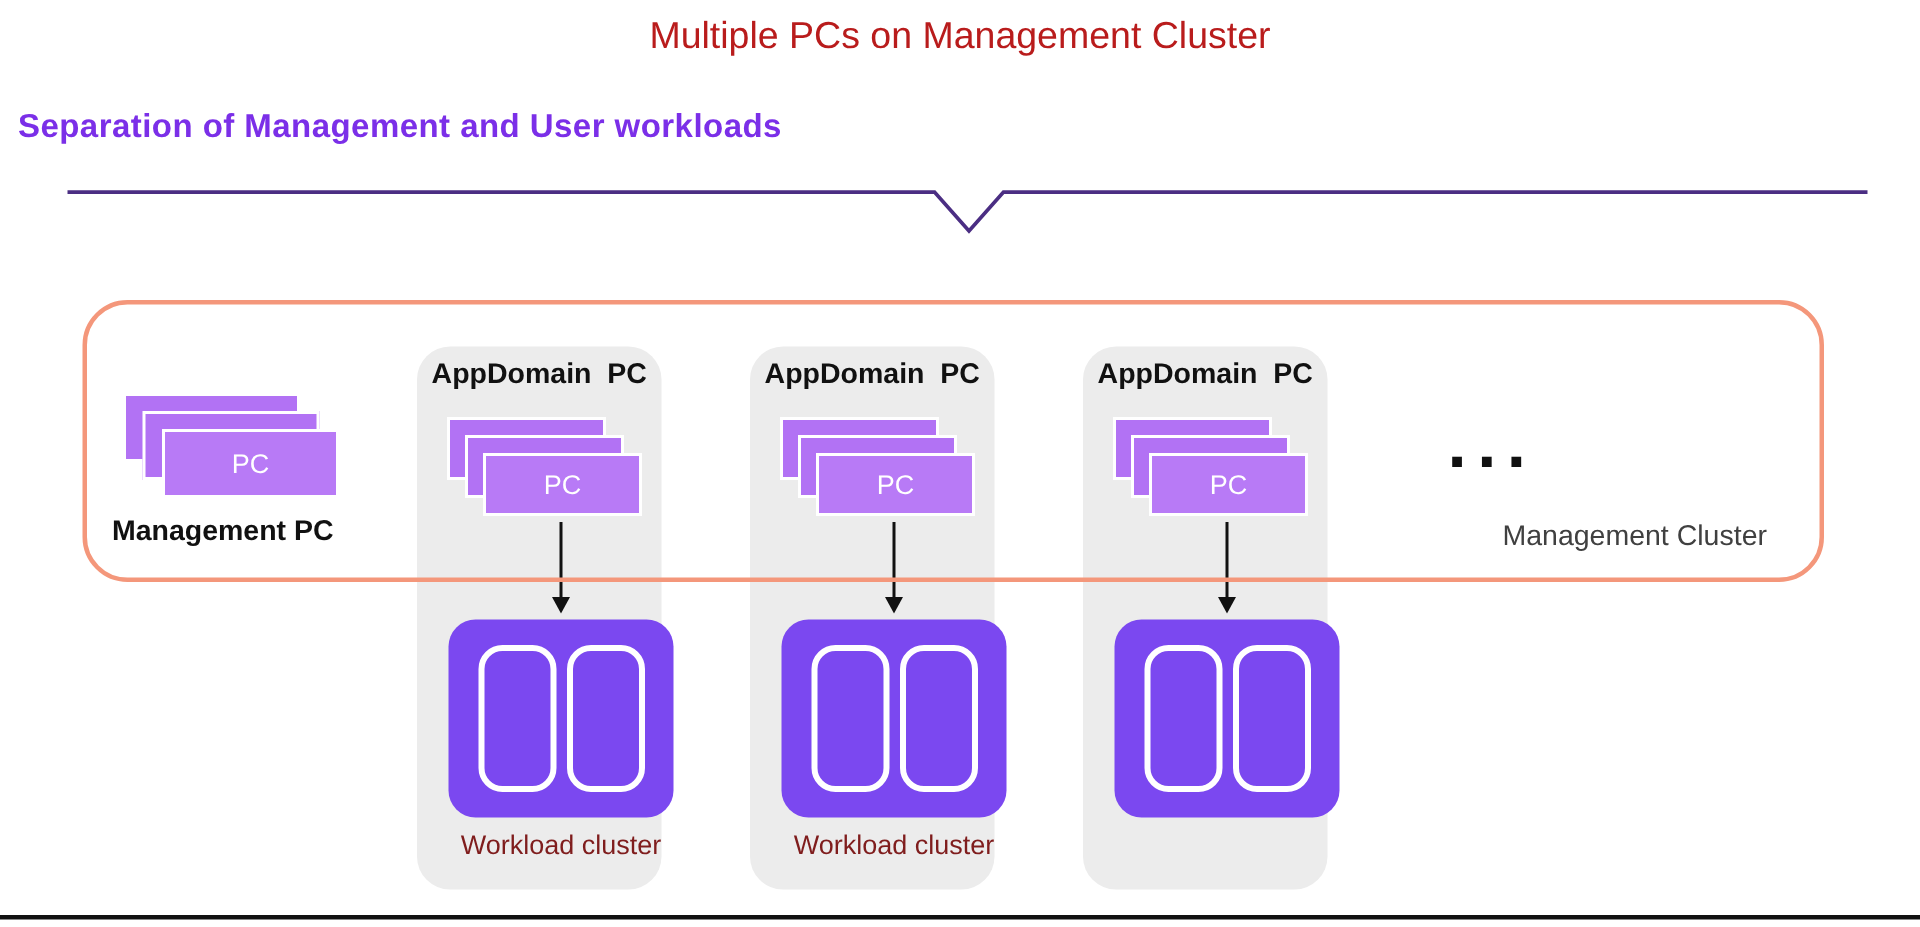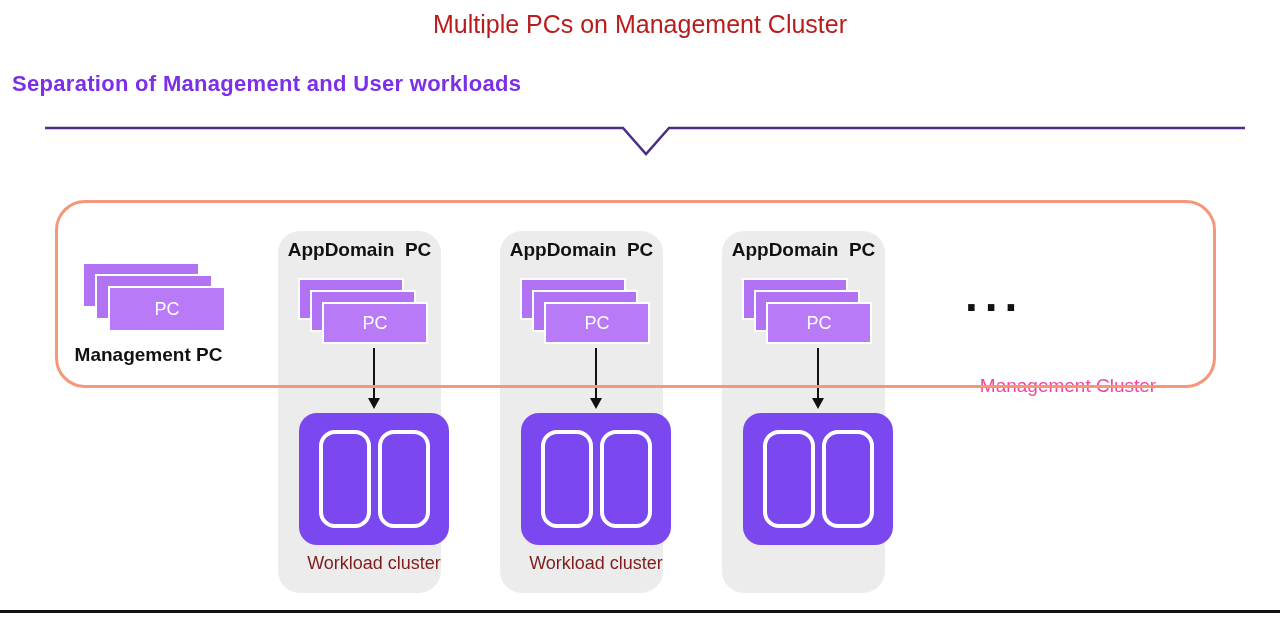--- a/index.html
+++ b/index.html
@@ -197,25 +197,24 @@
     letter-spacing: 7px;
     color: #111111;
     z-index: 3;
   }
 
   .mgmt-cluster-label {
     position: absolute;
     left: 958px;
     top: 347px;
     width: 220px;
-    text-align: center;
+    text-align: right;
     font-size: 19px;
-    color: #ec4899;
-    z-index: 3;
-    margin-top: 28px;
+    color: #404040;
+    z-index: 3;
   }
 
   .bottom-rule {
     position: absolute;
     left: 0;
     top: 610px;
     width: 1280px;
     height: 3px;
     background: #111111;
   }

